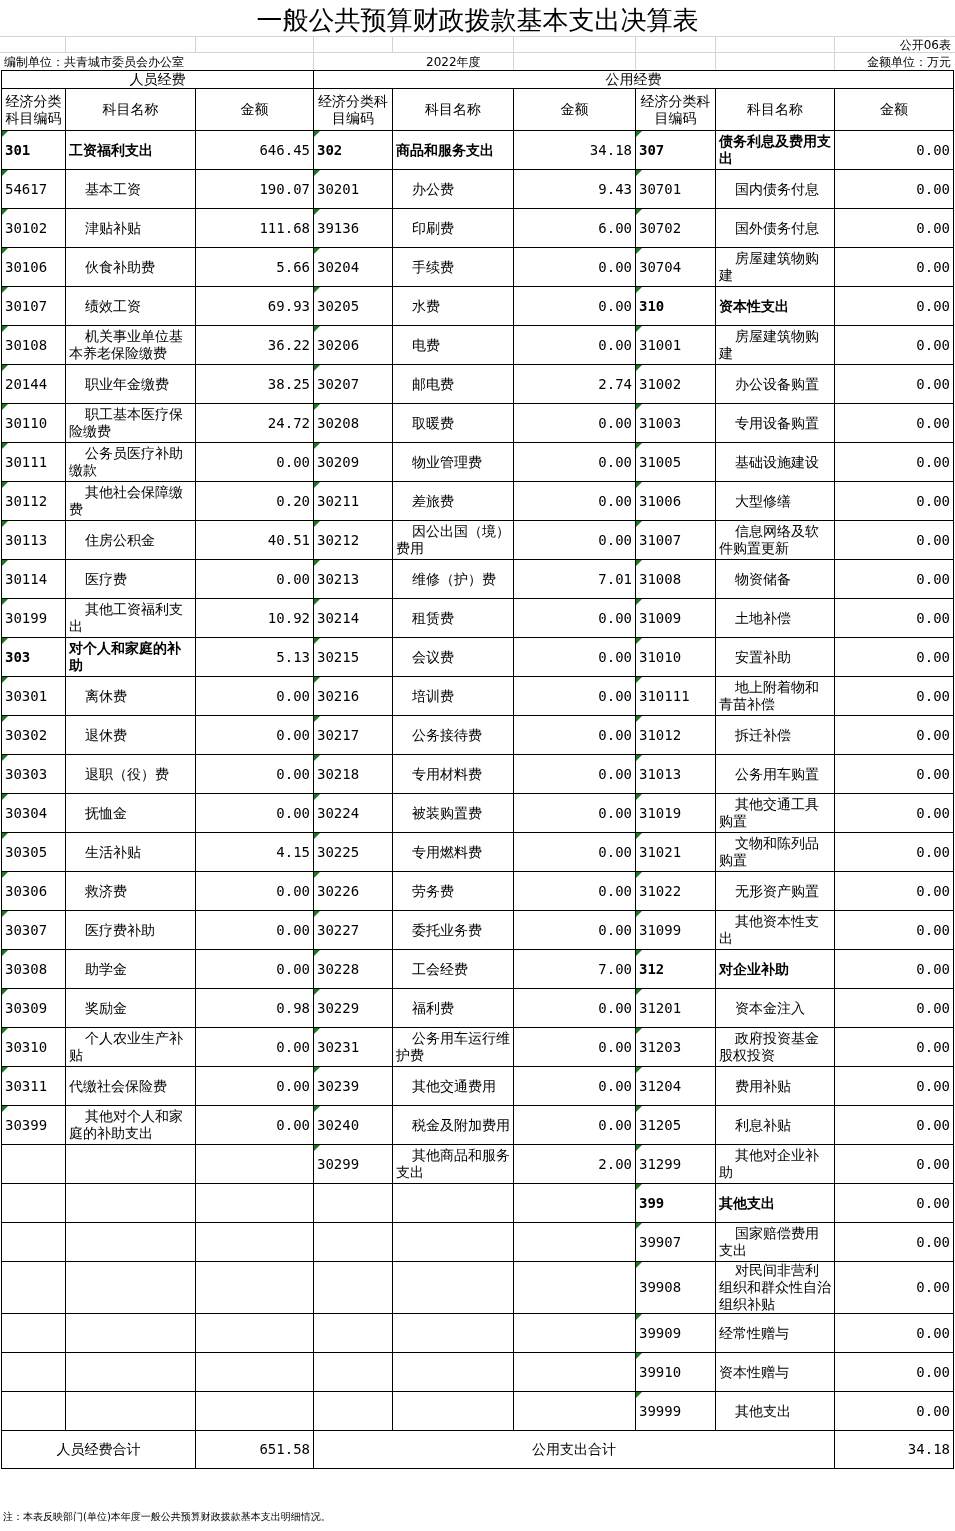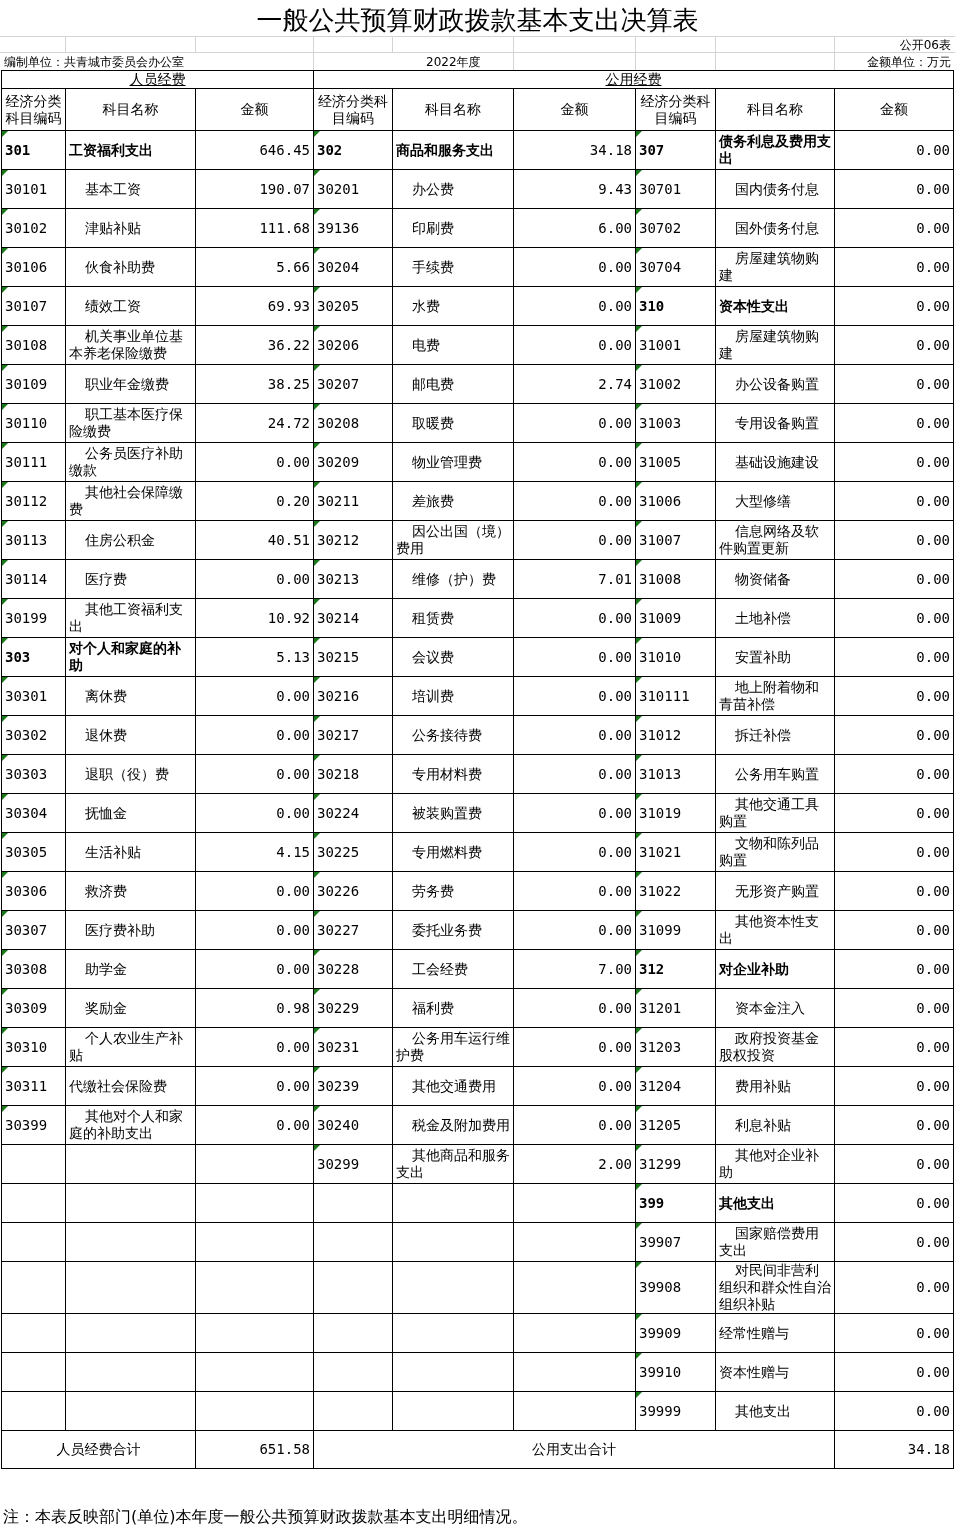--- a/index.html
+++ b/index.html
@@ -13,21 +13,21 @@
   td.code { font-family: "DejaVu Sans Mono", monospace; font-size: 13px; padding-left: 2px; }
   td.code::before { content: ""; position: absolute; left: 0; top: 0; width: 0; height: 0; border-top: 6px solid #1a7a1a; border-right: 6px solid transparent; }
   td.code.empty::before { display: none; }
   td.amt { text-align: right; font-family: "DejaVu Sans Mono", monospace; font-size: 13px; padding-right: 2px; }
   td.name { text-indent: 16px; }
   td.name.noindent { text-indent: 0; }
   td.bold { font-weight: bold; }
   td.hdr { text-align: center; font-size: 14px; }
   tr.r { height: 39px; }
   tr.r2 { height: 46px; }
-  .note { position: absolute; left: 3px; top: 1508px; font-size: 16px; line-height: 18px; white-space: nowrap; }
+  .note { position: absolute; left: 3px; top: 1508px; font-size: 10px; line-height: 18px; white-space: nowrap; }
 </style>
 </head>
 <body>
 
 <div class="title">一般公共预算财政拨款基本支出决算表</div>
 
 <div class="grid-bg">
   <div class="gl" style="left:0;top:0;width:955px;height:1px;"></div>
   <div class="gl" style="left:0;top:16px;width:955px;height:1px;"></div>
   <div class="gl" style="left:65px;top:0;width:1px;height:17px;"></div>
@@ -51,21 +51,21 @@
       <col style="width:130px">
       <col style="width:118px">
     <col style="width:79px">
       <col style="width:121px">
       <col style="width:122px">
     <col style="width:80px">
       <col style="width:119px">
       <col style="width:119px">
   </colgroup>
   <thead>
-    <tr style="height:16px;text-decoration:underline;">
+    <tr style="height:16px;">
       <td class="hdr" colspan="3">人员经费</td>
       <td class="hdr" colspan="6">公用经费</td>
     </tr>
     <tr style="height:42px;margin-top:32px;">
       <td class="hdr">经济分类科目编码</td>
       <td class="hdr">科目名称</td>
       <td class="hdr">金额</td>
       <td class="hdr">经济分类科目编码</td>
       <td class="hdr">科目名称</td>
       <td class="hdr">金额</td>
@@ -80,21 +80,21 @@
         <td class="name bold noindent">工资福利支出</td>
         <td class="amt">646.45</td>
         <td class="code bold">302</td>
         <td class="name bold noindent">商品和服务支出</td>
         <td class="amt">34.18</td>
         <td class="code bold">307</td>
         <td class="name bold noindent">债务利息及费用支出</td>
         <td class="amt">0.00</td>
       </tr>
       <tr class="r">
-        <td class="code">30101</td>
+        <td class="code">54617</td>
         <td class="name">基本工资</td>
         <td class="amt">190.07</td>
         <td class="code">30201</td>
         <td class="name">办公费</td>
         <td class="amt">9.43</td>
         <td class="code">30701</td>
         <td class="name">国内债务付息</td>
         <td class="amt">0.00</td>
       </tr>
       <tr class="r">
@@ -135,21 +135,21 @@
         <td class="name">机关事业单位基本养老保险缴费</td>
         <td class="amt">36.22</td>
         <td class="code">30206</td>
         <td class="name">电费</td>
         <td class="amt">0.00</td>
         <td class="code">31001</td>
         <td class="name">房屋建筑物购建</td>
         <td class="amt">0.00</td>
       </tr>
       <tr class="r">
-        <td class="code">30109</td>
+        <td class="code">20144</td>
         <td class="name">职业年金缴费</td>
         <td class="amt">38.25</td>
         <td class="code">30207</td>
         <td class="name">邮电费</td>
         <td class="amt">2.74</td>
         <td class="code">31002</td>
         <td class="name">办公设备购置</td>
         <td class="amt">0.00</td>
       </tr>
       <tr class="r">

